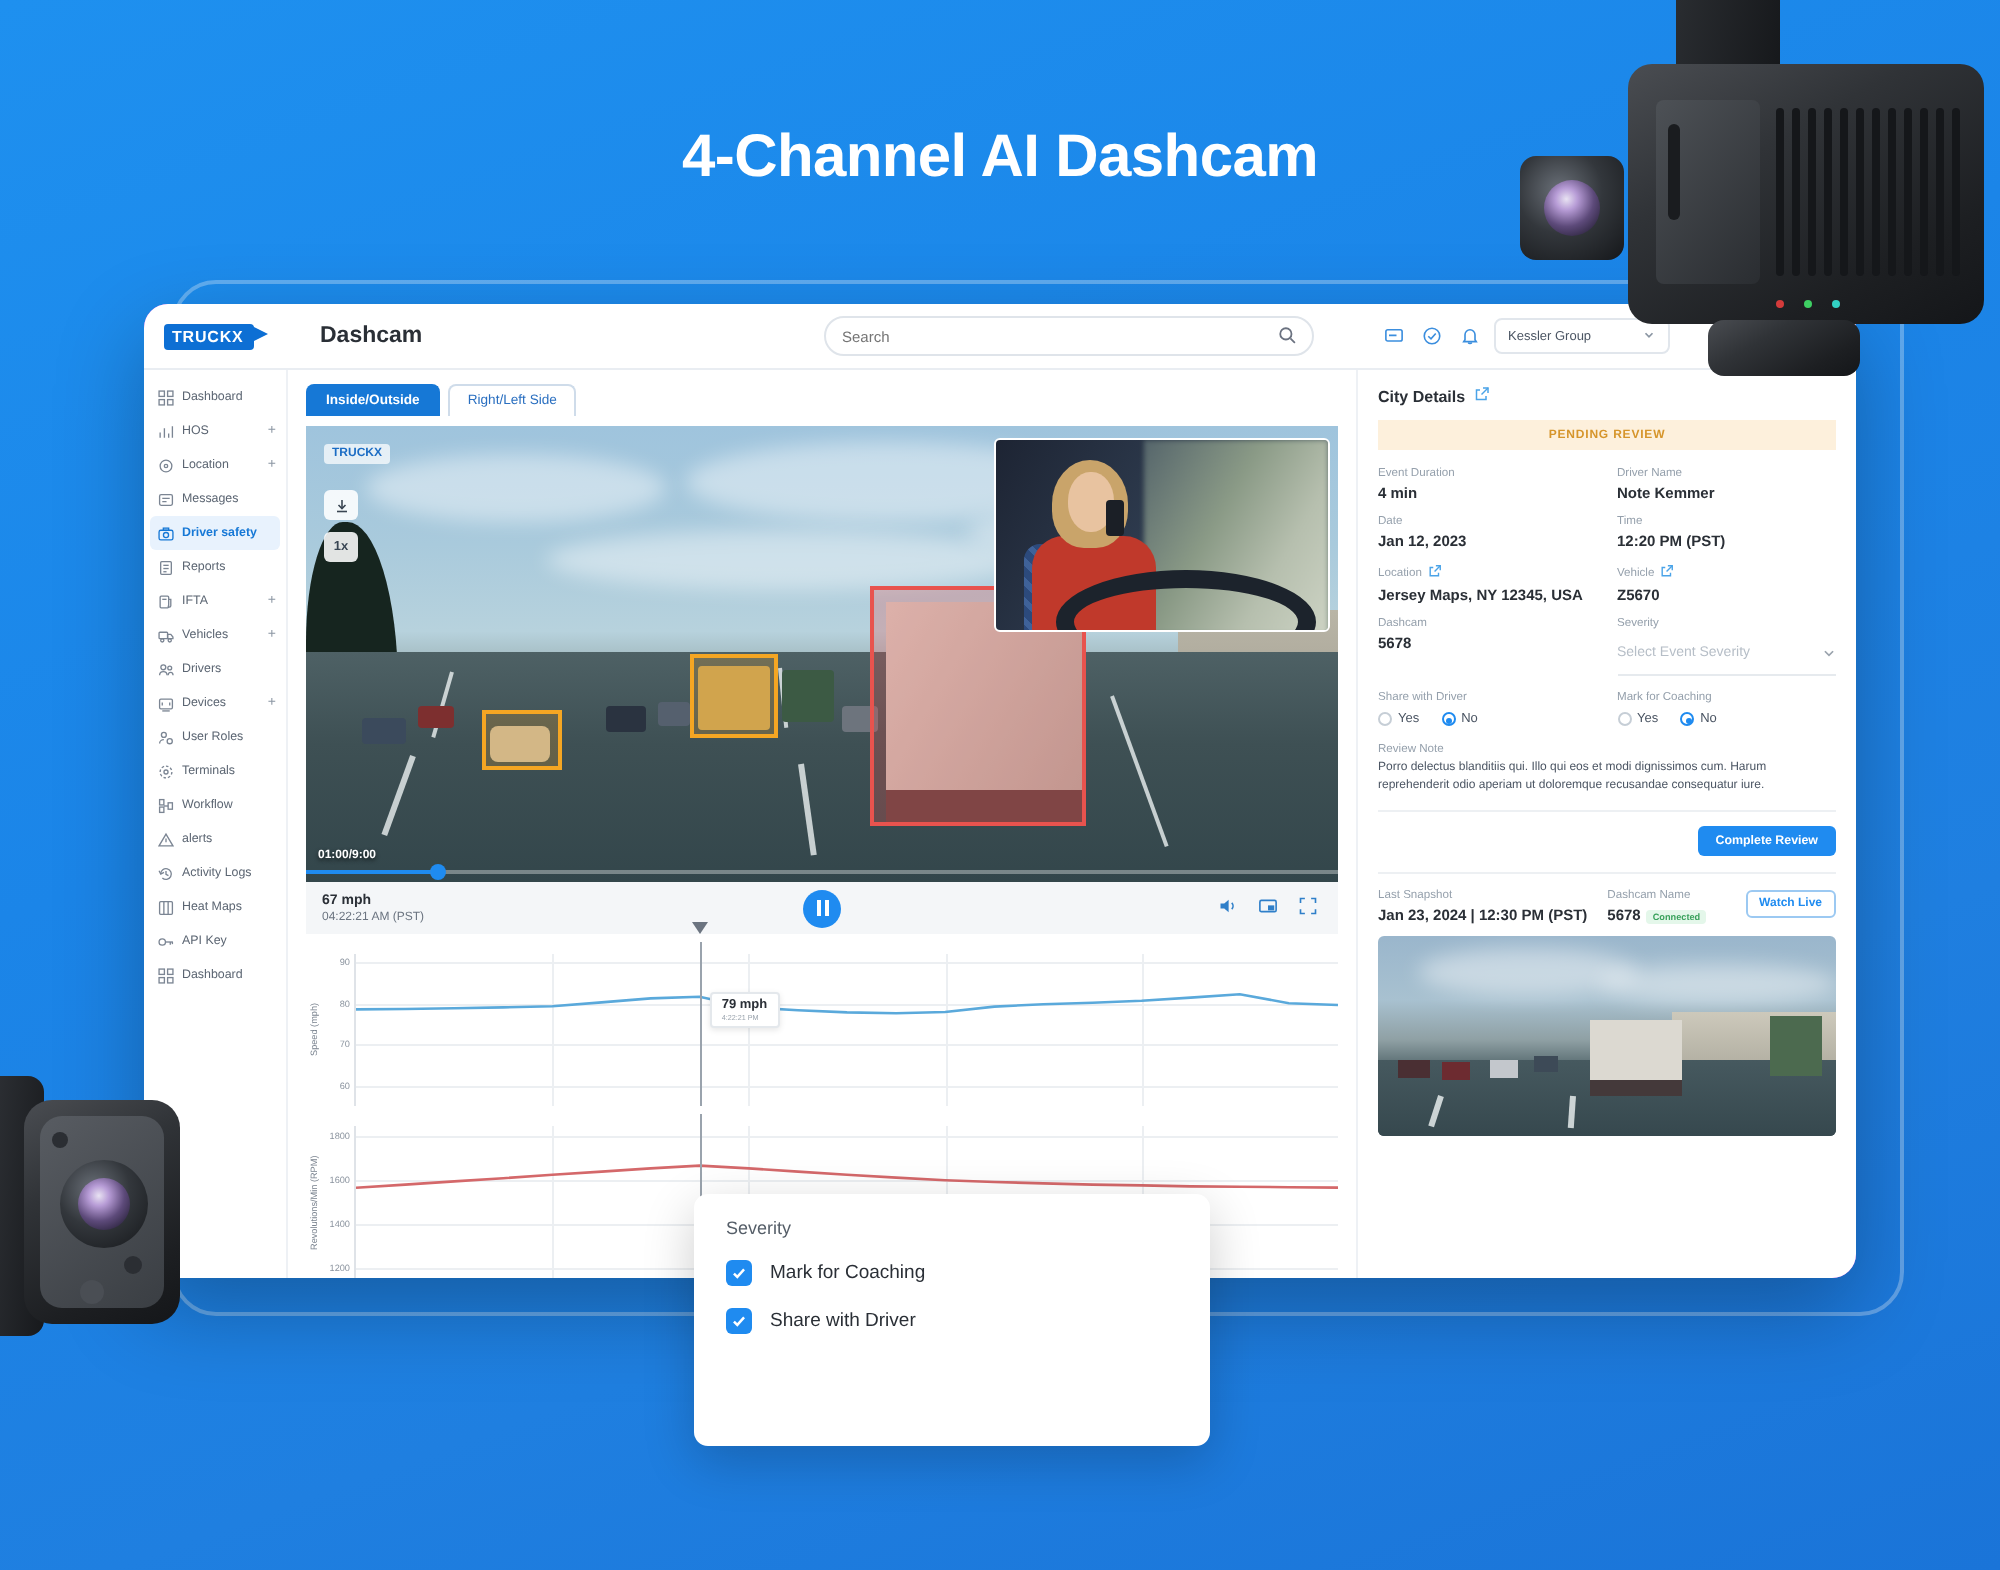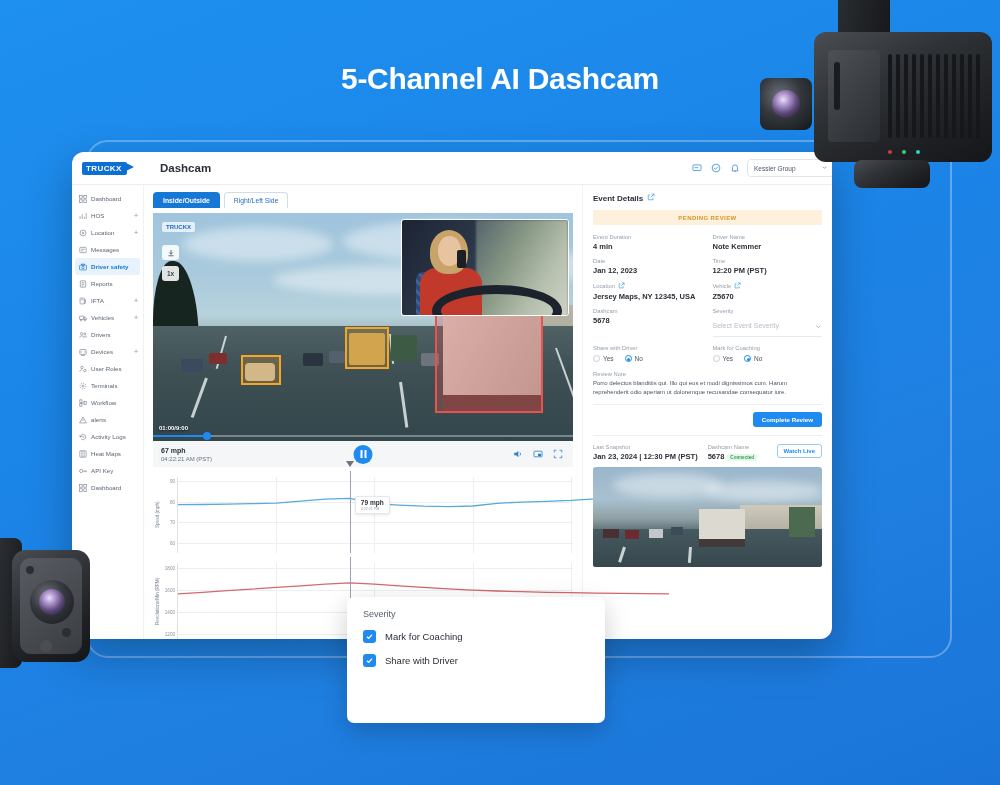--- a/index.html
+++ b/index.html
@@ -18,21 +18,21 @@
   }
 
   
   .frame-outline {
     position: absolute; left: 86px; top: 140px; width: 866px; height: 518px;
     border: 2px solid rgba(255,255,255,0.30); border-radius: 22px;
   }
 
   
   .app-window {
-    position: absolute; left: 72px; top: 152px; width: 760px; height: 487px;
+    position: absolute; left: 72px; top: 152px; width: 856px; height: 487px;
     background: #d946ef; border-radius: 12px; overflow: hidden;
     box-shadow: 0 16px 44px rgba(0,0,0,0.28);
   }
 
   
   .app-header {
     height: 33px; display: flex; align-items: center;
     border-bottom: 1px solid #e9edf2; background: #fff; position: relative;
   }
   .logo-wrap { width: 72px; padding-left: 10px; display:flex; align-items:center; }
@@ -302,32 +302,41 @@
   }
   .lens-glass {
     position: absolute; border-radius: 50%;
     background: radial-gradient(circle at 40% 34%, #e8e2f2 0%, #b79cd6 22%, #5d4a7a 55%, #141221 100%);
   }
   .led { position: absolute; width: 4px; height: 4px; border-radius: 50%; }
 </style>
 </head>
 <body>
 
-<div class="hero-title">5-Channel AI Dashcam</div>
+<div class="hero-title">4-Channel AI Dashcam</div>
 
 <div class="frame-outline"></div>
 
 <div class="app-window">
 
   <div class="app-header">
     <div class="logo-wrap">
       <span class="logo-badge">TRUCKX</span>
     </div>
     <div class="page-title">Dashcam</div>
 
+    <div class="search-box">
+      <input placeholder="Search" style="">
+      <span>
+        <svg width="9" height="9" viewBox="0 0 16 16" fill="none" stroke="#6b7280" stroke-width="1.6">
+          <circle cx="7" cy="7" r="5"></circle>
+            <line x1="11" y1="11" x2="15" y2="15"></line>
+        </svg>
+      </span>
+    </div>
 
     <div class="hdr-icons">
       <span>
         <svg width="10" height="10" viewBox="0 0 16 16" fill="none" stroke="#3b8ede" stroke-width="1.3">
           <rect x="1.5" y="3" width="13" height="9" rx="1.5"></rect>
             <line x1="4" y1="7.5" x2="10" y2="7.5"></line>
         </svg>
       </span>
       <span>
         <svg width="10" height="10" viewBox="0 0 16 16" fill="none" stroke="#3b8ede" stroke-width="1.3">
@@ -668,21 +677,21 @@
               </svg>
               <div class="playhead" style="left: 171.85px;"></div>
             </div>
         </div>
       </div>
 
     </div>
 
     <div class="right-panel">
       <div class="rp-title">
-        <span>Event Details</span>
+        <span>City Details</span>
         <span>
           <svg width="8" height="8" viewBox="0 0 16 16" fill="none" stroke="#4aa3e8" stroke-width="1.5">
             <polyline points="9,2 14,2 14,7"></polyline>
               <line x1="14" y1="2" x2="7.5" y2="8.5"></line>
             <path d="M12 10v3.5H2.5V4H6"></path>
           </svg>
         </span>
       </div>
 
       <div class="pending">PENDING REVIEW</div>

